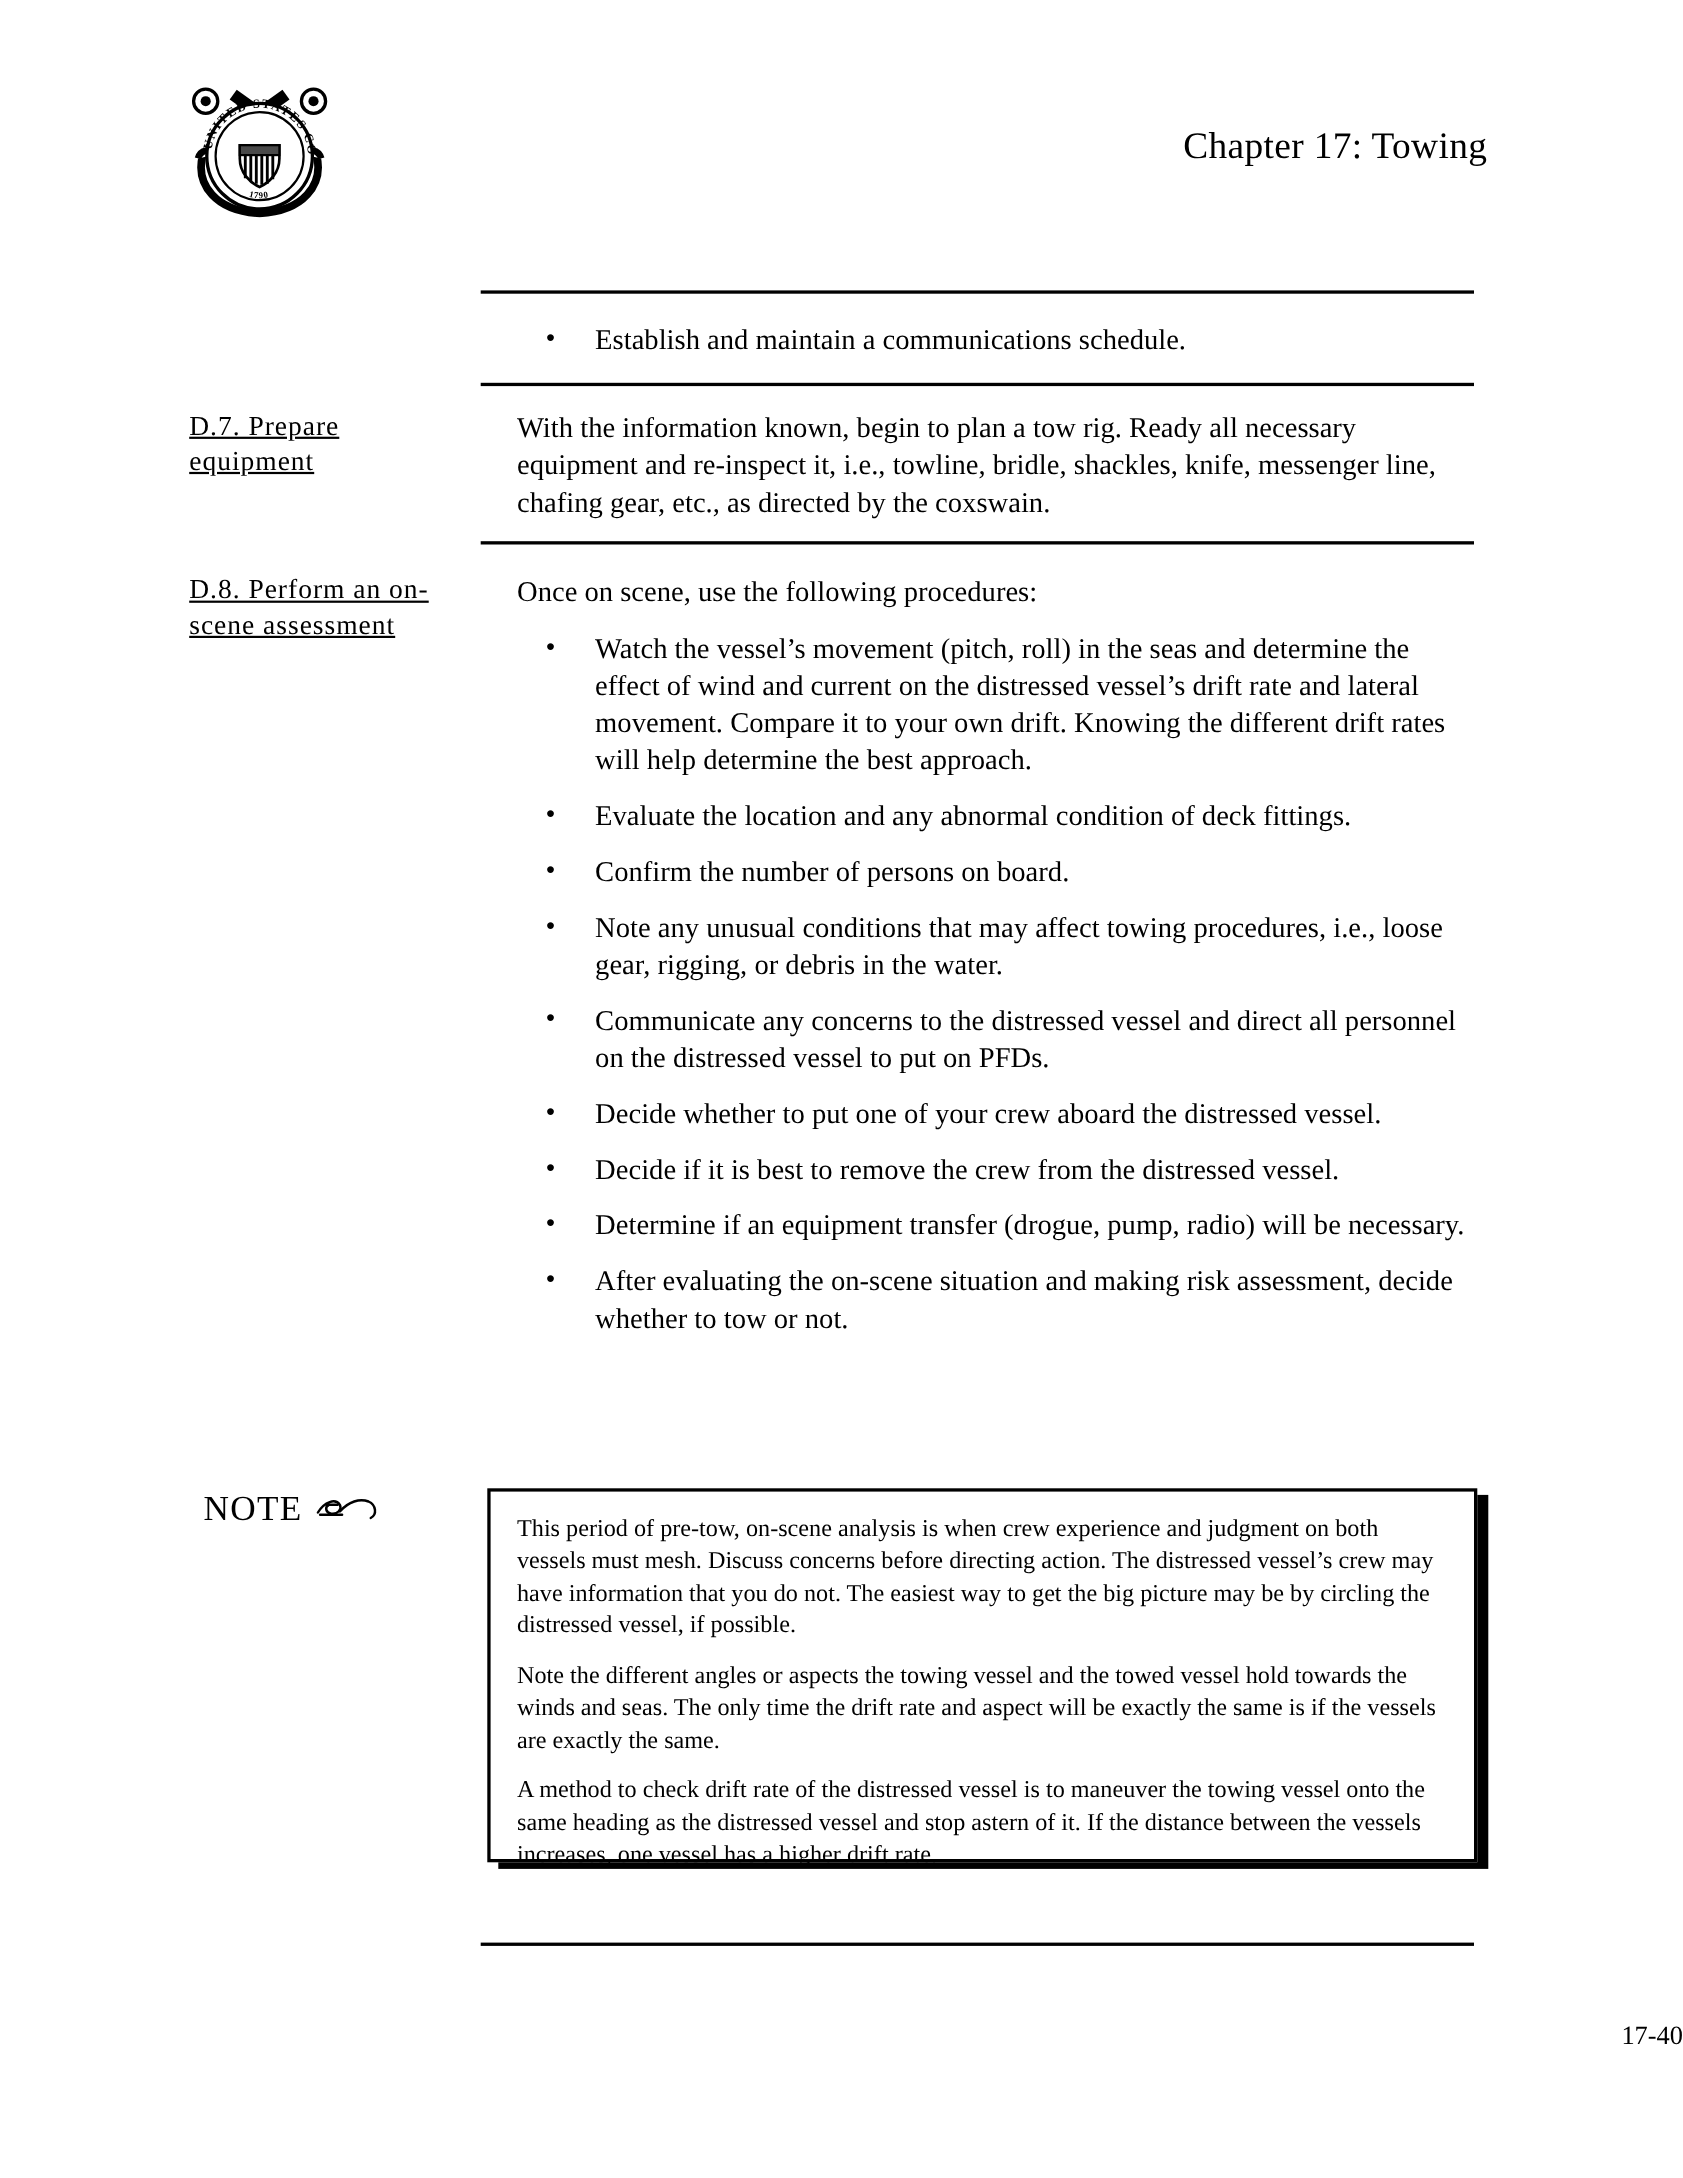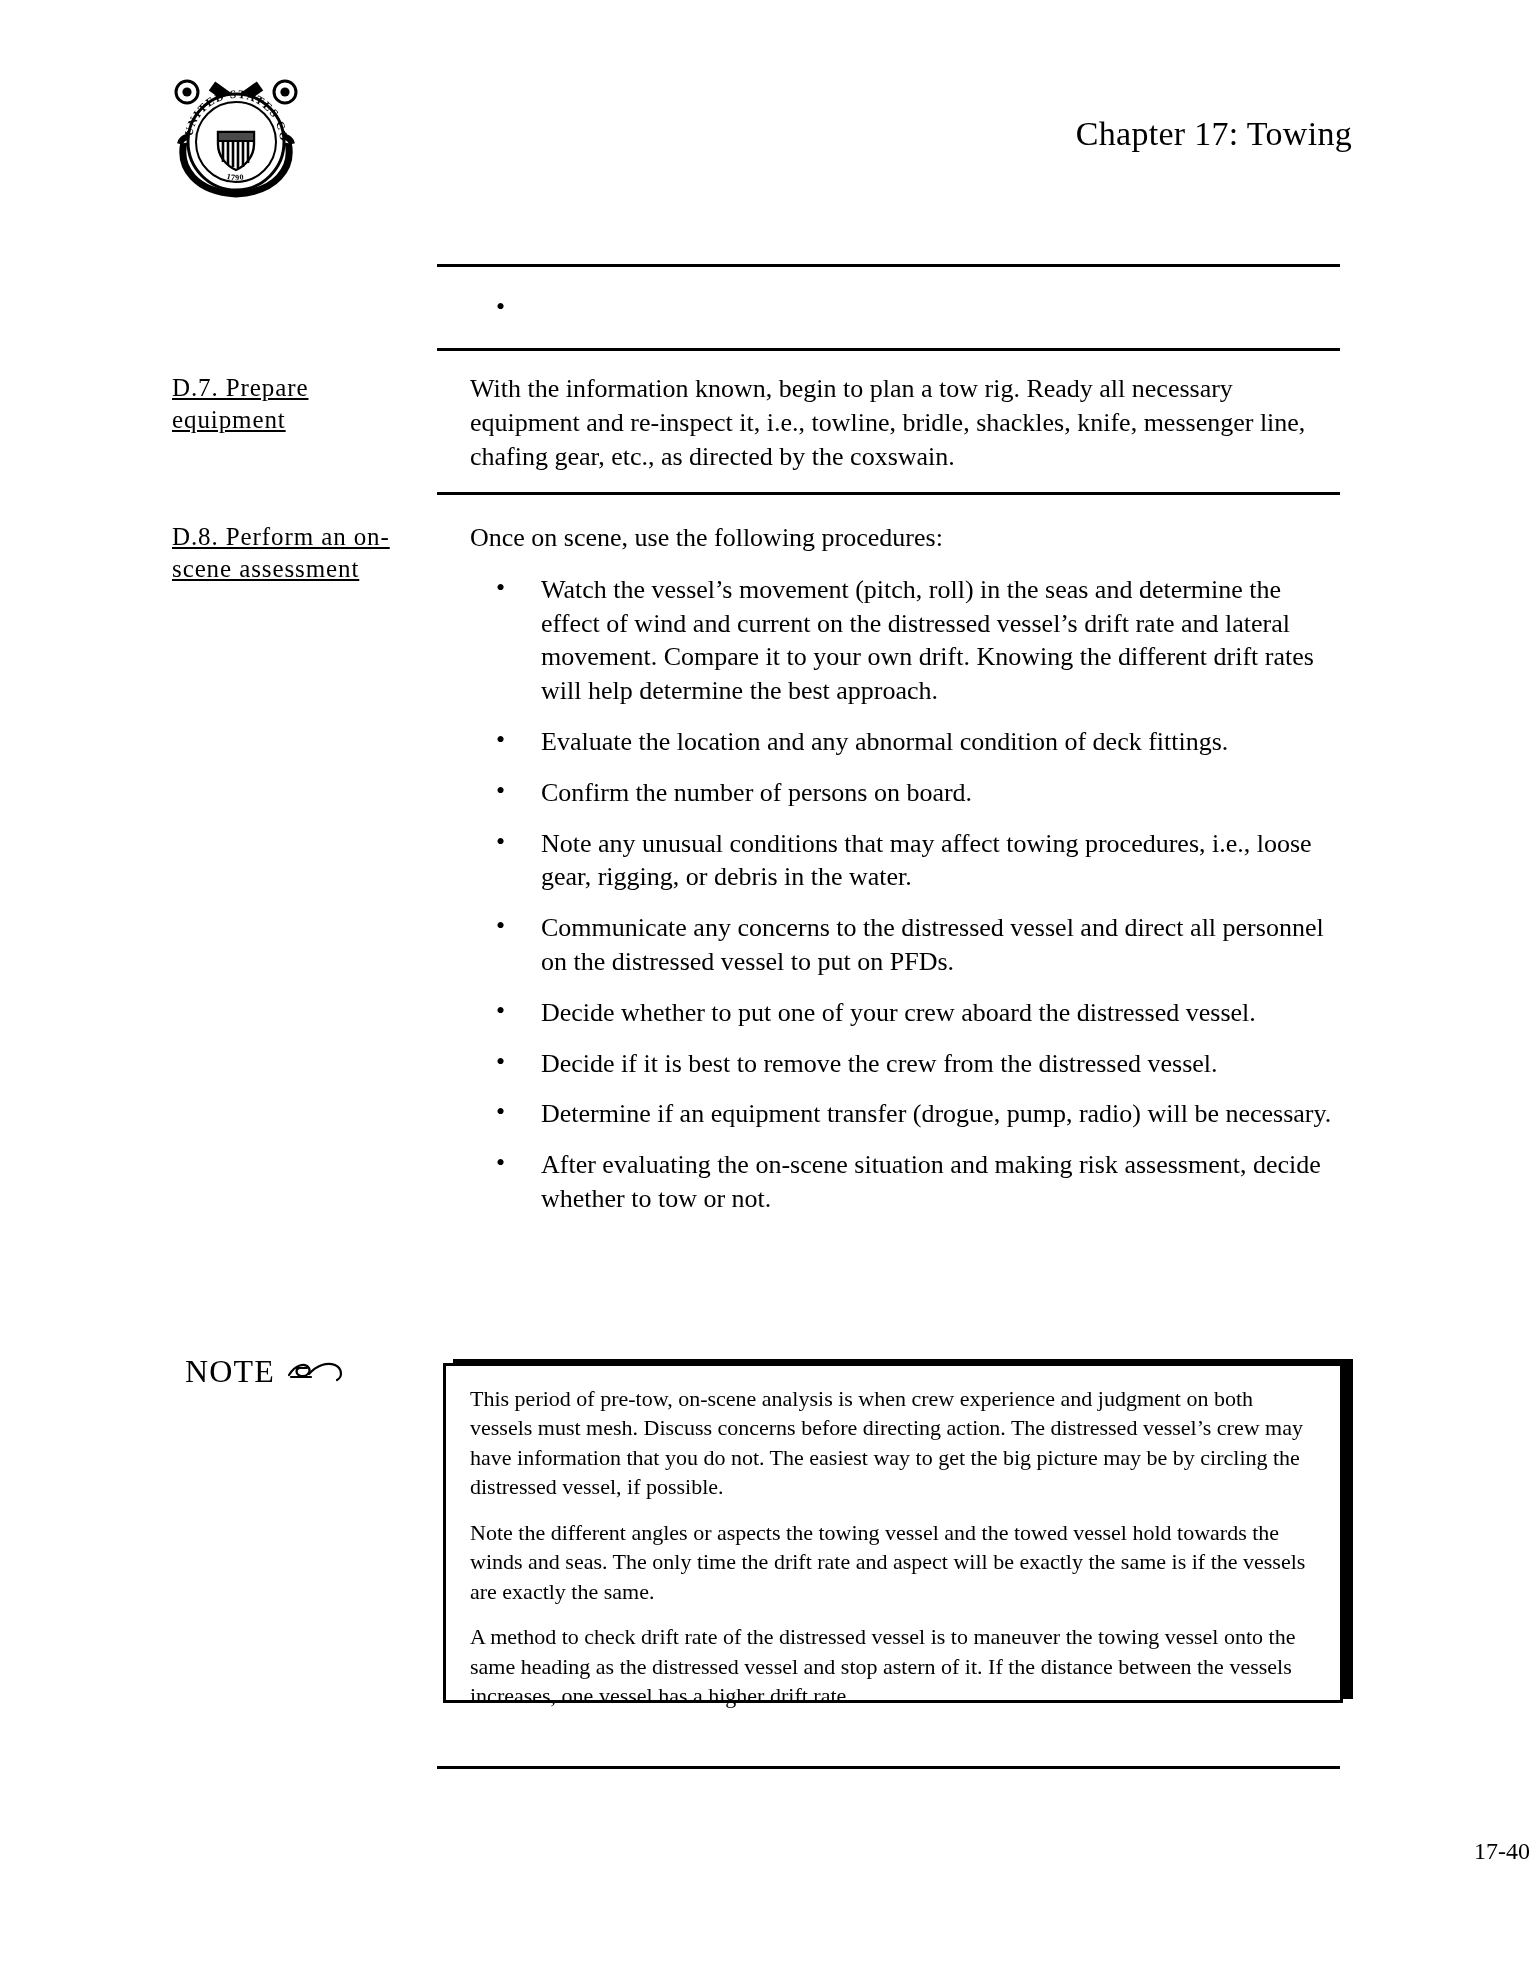--- a/index.html
+++ b/index.html
@@ -131,21 +131,21 @@
     position: absolute;
     left: 10px;
     top: 11px;
     width: 900px;
     height: 340px;
     background: #000000;
   }
   .note-box {
     position: absolute;
     left: 0;
-    top: 15px;
+    top: 5px;
     width: 900px;
     height: 340px;
     background: #ffffff;
     border: 3px solid #000000;
     box-sizing: border-box;
     padding: 18px 26px 0 24px;
   }
   .note-box p {
     margin: 0 0 16px 0;
     font-size: 22px;
@@ -231,20 +231,21 @@
 
   <div class="content">
 
     <div class="rule" style="top:264px;"></div>
 
     <div class="row" style="top:292px;">
       <div class="body-col">
         <ul class="blist">
           <li>
             <span class="bul">•</span>
+            <span>Establish and maintain a communications schedule.</span>
           </li>
         </ul>
       </div>
     </div>
 
     <div class="rule" style="top:348px;"></div>
 
     <div class="row" style="top:372px;">
       <div class="label-col">D.7.  Prepare equipment</div>
       <div class="body-col">

